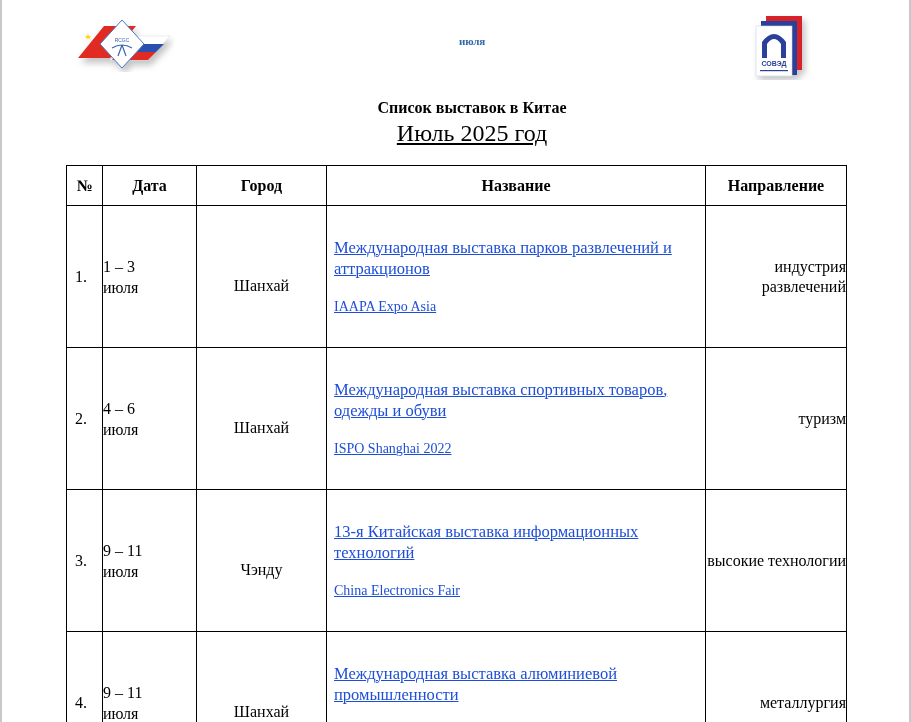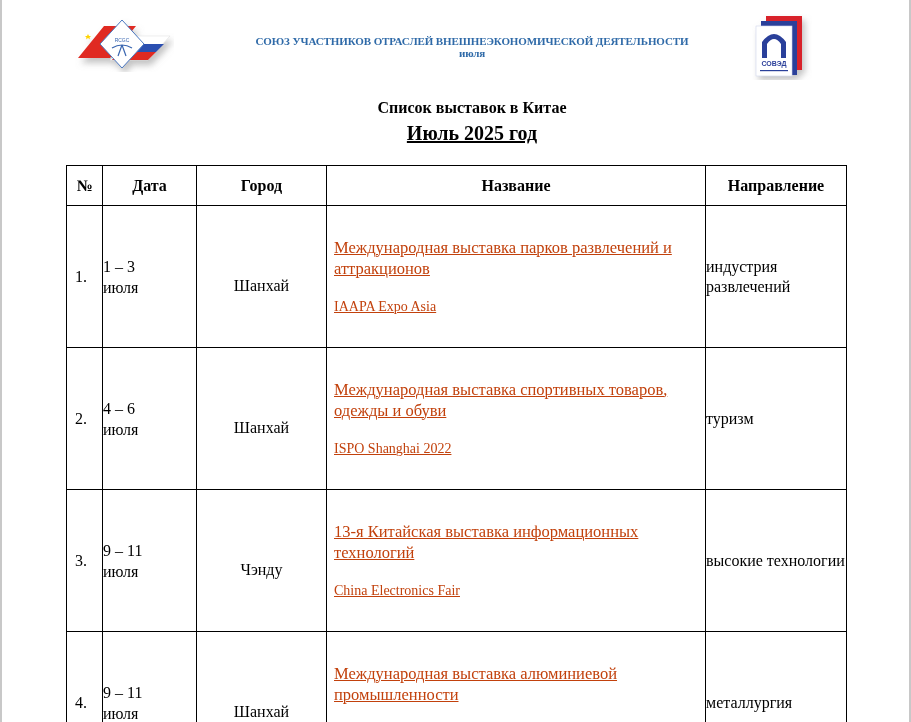--- a/index.html
+++ b/index.html
@@ -13,35 +13,35 @@
   .logo-left { position:absolute; left:74px; top:16px; width:100px; height:56px; }
   .logo-right { position:absolute; left:752px; top:14px; width:60px; height:66px; }
 
   .org { position:absolute; left:230px; top:35px; width:484px; text-align:center;
          color:#2f6aa8; font-weight:bold; font-size:11px; line-height:12px; letter-spacing:-0.1px; }
   .org div { white-space:nowrap; }
 
   .title { position:absolute; left:300px; top:96px; width:344px; text-align:center;
            font-weight:bold; font-size:16px; line-height:24px; }
   .subtitle { position:absolute; left:300px; top:121px; width:344px; text-align:center;
-              font-weight:bold; font-size:20px; line-height:24px; }
+              font-weight:normal; font-size:24px; line-height:24px; }
   .subtitle span { text-decoration:underline; }
 
   table.ex { position:absolute; left:66px; top:165px; border-collapse:collapse; table-layout:fixed; }
   table.ex td, table.ex th { border:1.5px solid #000; padding:0; vertical-align:middle; }
   table.ex th { height:39px; font-weight:bold; font-size:16px; text-align:center; }
   table.ex td { height:123px; font-size:16px; }
   .c-num { text-align:left !important; padding-left:8px !important; }
   .c-date { text-align:left; line-height:21px; }
   .c-city { text-align:center; padding-top:18px !important; }
   .c-name { padding-left:7px !important; padding-right:6px !important; color:#1f5f9e; }
-  .c-name a { color:#c2410c; text-decoration:underline; text-decoration-thickness:1px; }
+  .c-name a { color:#1d4ed8; text-decoration:underline; text-decoration-thickness:1px; }
   .c-name .ru { display:block; line-height:21px; font-size:16.5px; }
   .c-name .en { display:block; margin-top:17px; line-height:21px; font-size:14px; }
-  .c-dir { text-align:left; font-size:15px; line-height:20px; }
+  .c-dir { text-align:right; font-size:15px; line-height:20px; }
 </style>
 </head>
 <body>
 
 <div class="edge-left"></div>
 <div class="edge-right"></div>
 
 <svg class="logo-left" viewBox="0 0 100 56">
   <defs>
     <filter id="sh" x="-20%" y="-20%" width="150%" height="160%">
@@ -54,21 +54,20 @@
     <polygon points="44,36 52,28 90,28 82,36" fill="#2a4fb0"></polygon>
     <polygon points="38,44 44,36 82,36 74,44" fill="#e02b20"></polygon>
     <polygon points="48,4 70,28 48,52 26,28" fill="#ffffff" stroke="#4a78c0" stroke-width="1"></polygon>
     <text x="48" y="26" font-size="5" text-anchor="middle" fill="#3a66b0" font-family="Liberation Sans, sans-serif">RCGC</text>
     <path d="M38 32 Q48 26 58 32 M48 29 L44 40 M48 29 L52 40" stroke="#3a66b0" stroke-width="1.2" fill="none"></path>
     <polygon points="14,18 15,20 17,20 15.5,21.5 16,23.5 14,22 12,23.5 12.5,21.5 11,20 13,20" fill="#ffd400"></polygon>
   </g>
 </svg>
 
 <div class="org">
-  <div>СОЮЗ УЧАСТНИКОВ ОТРАСЛЕЙ ВНЕШНЕЭКОНОМИЧЕСКОЙ ДЕЯТЕЛЬНОСТИ</div>
   <div>июля</div>
 </div>
 
 <svg class="logo-right" viewBox="0 0 60 66">
   <defs>
     <filter id="sh2" x="-20%" y="-20%" width="150%" height="150%">
       <feDropShadow dx="3" dy="4" stdDeviation="3" flood-color="#888" flood-opacity="0.5"></feDropShadow>
     </filter>
   </defs>
   <g filter="url(#sh2)">

